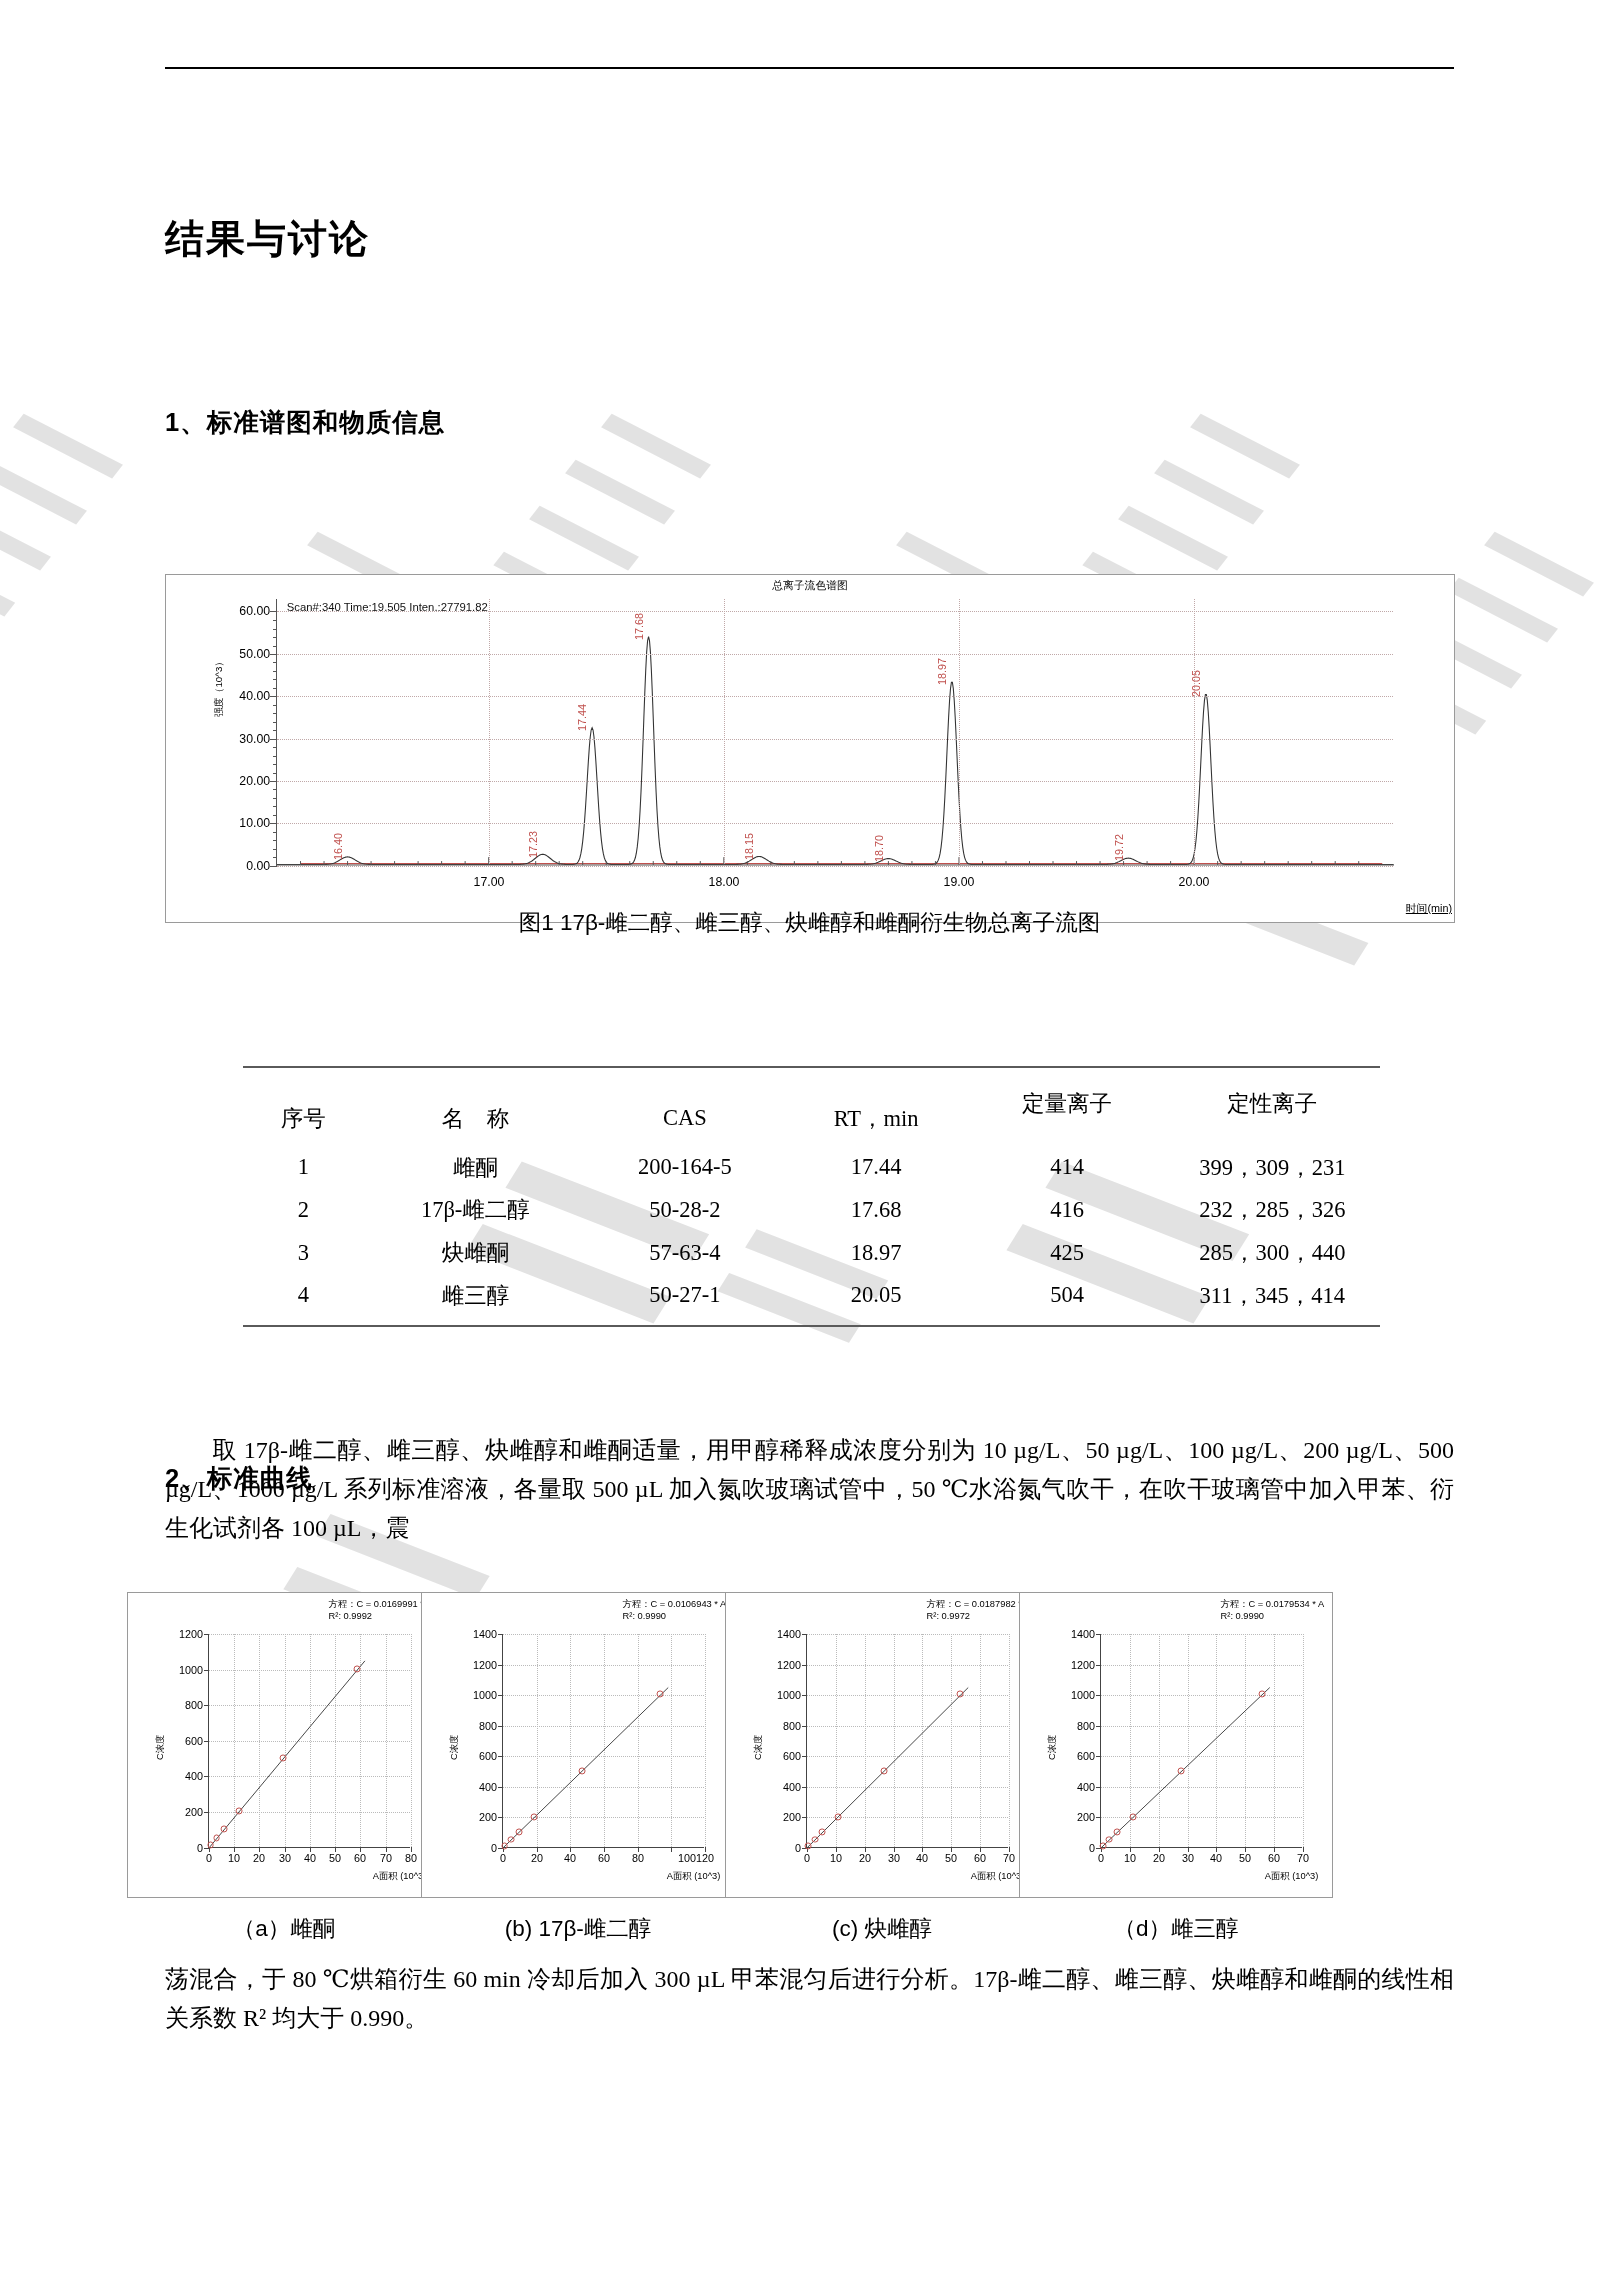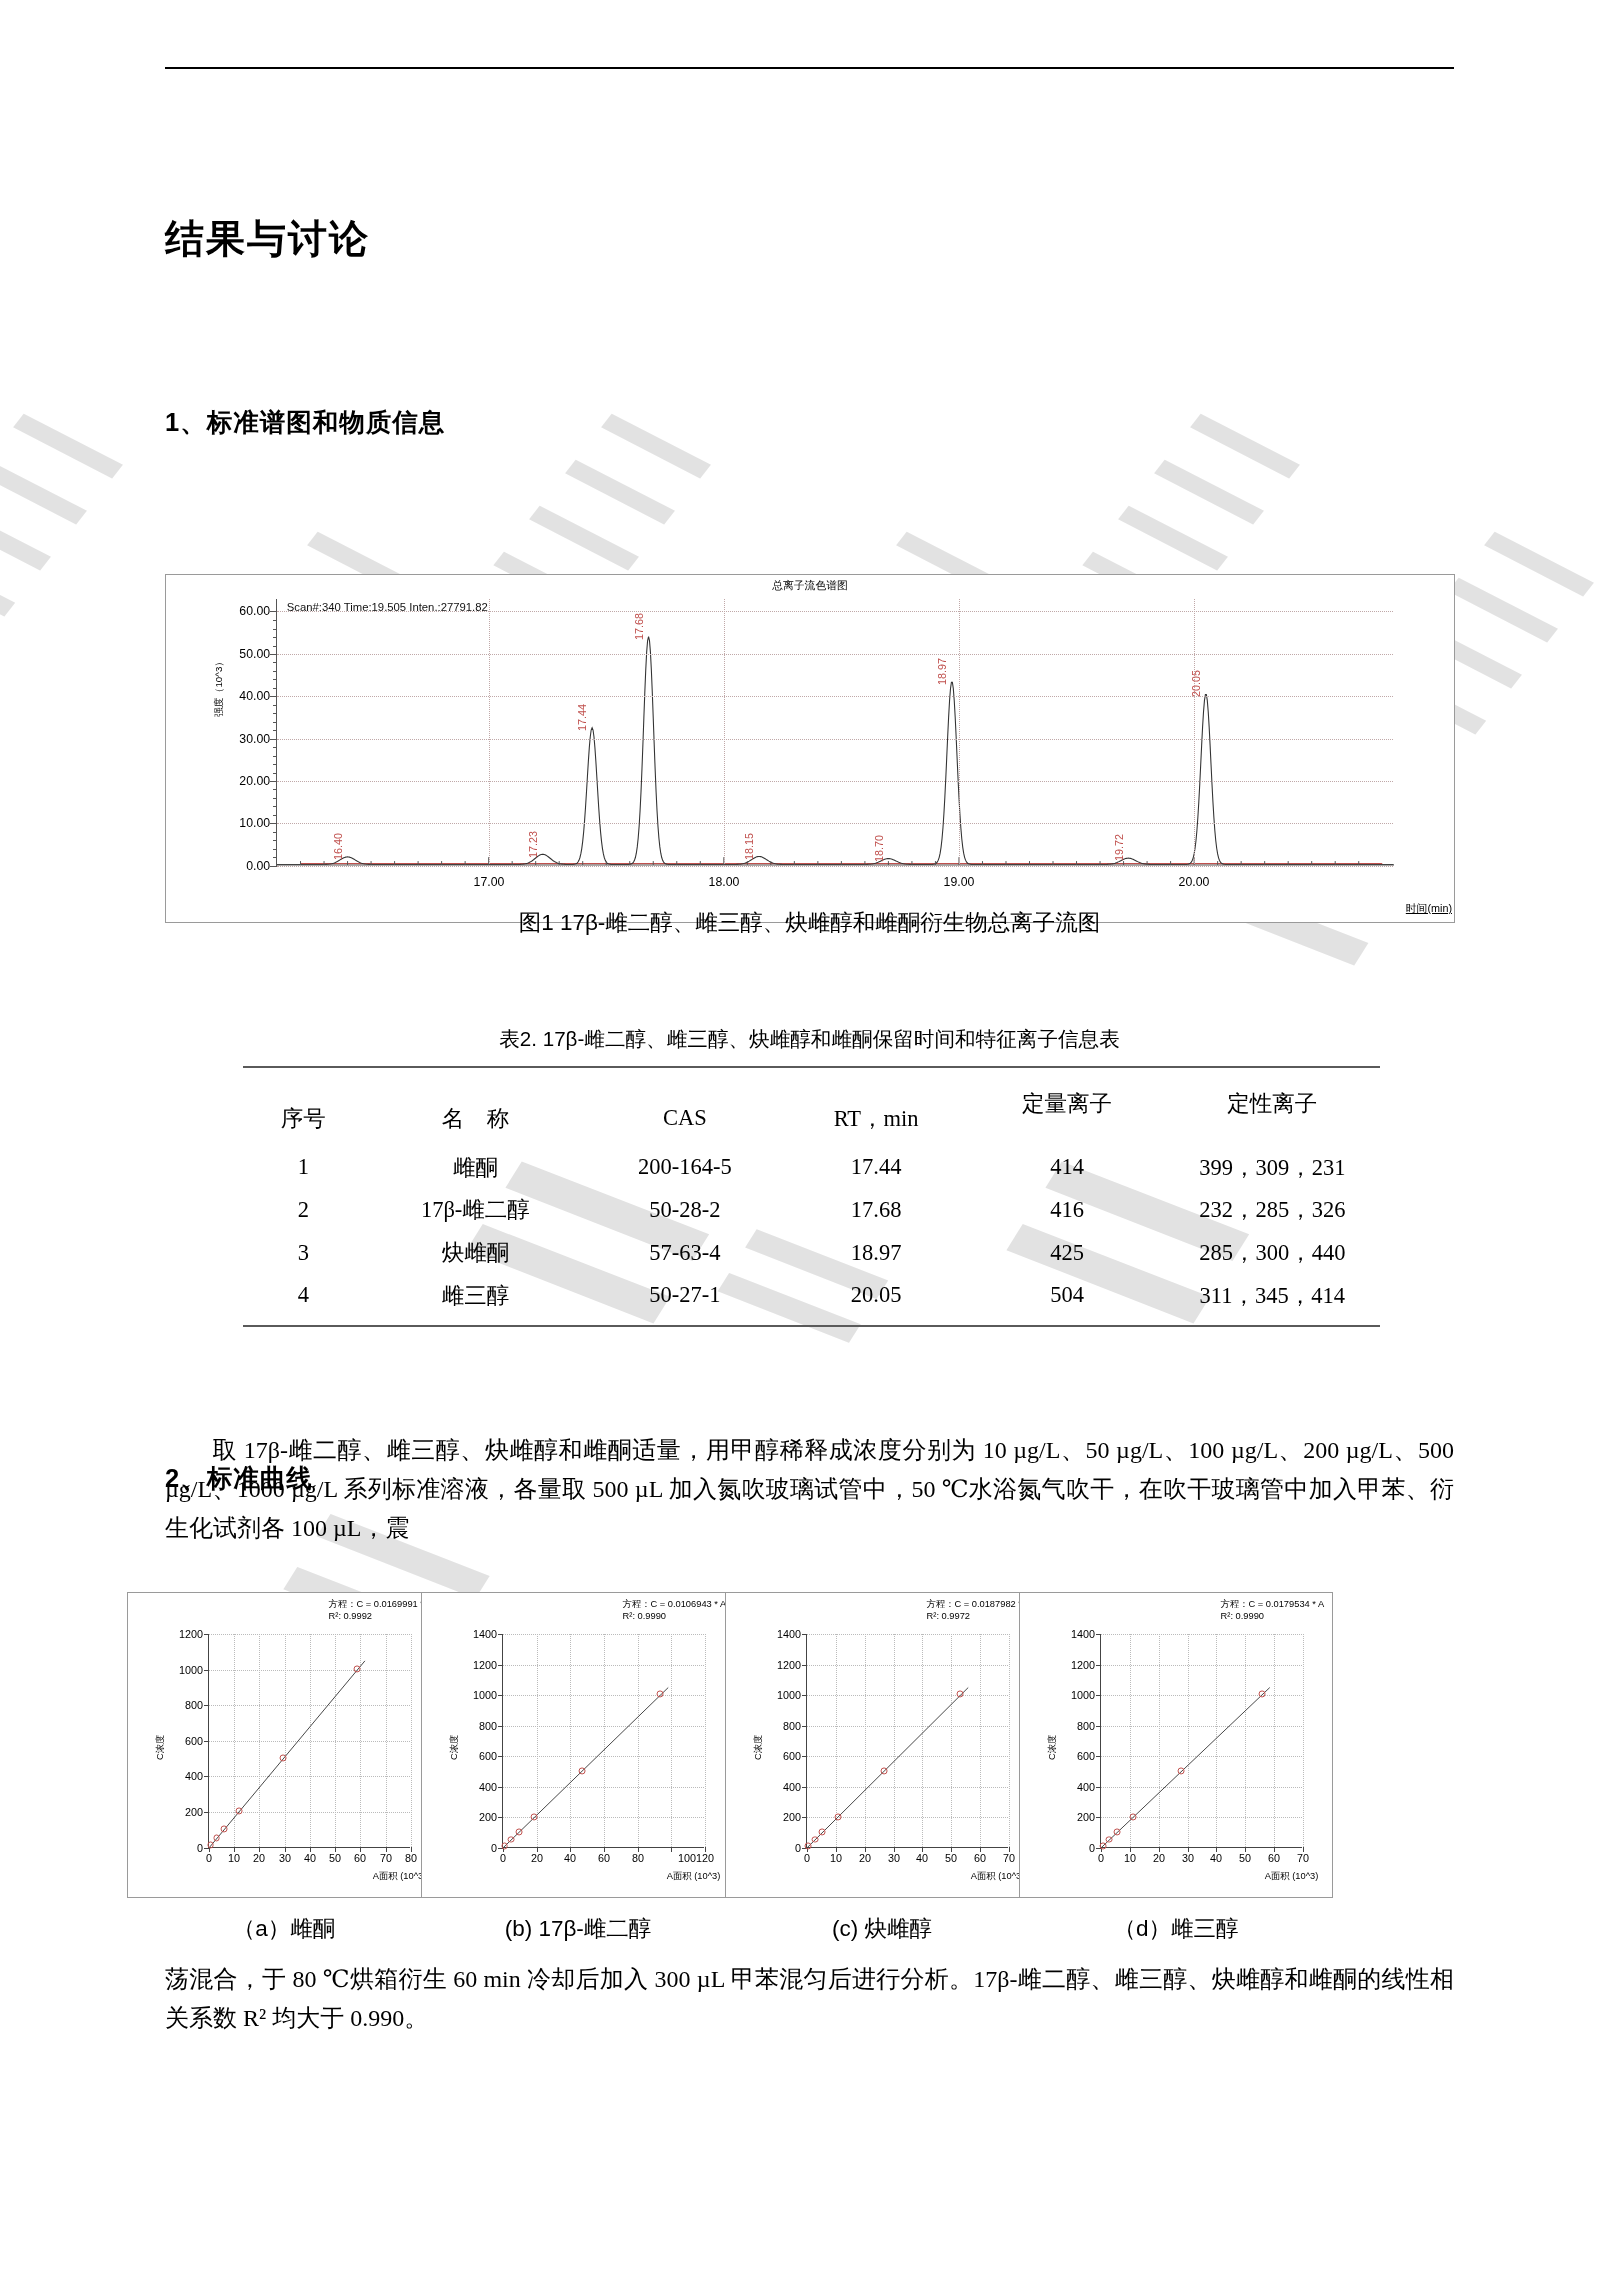--- a/index.html
+++ b/index.html
@@ -324,21 +324,20 @@
         <div class="peaklabel" style="left: 671px; top: 74px;">18.97</div>
         <div class="peaklabel" style="left: 848px; top: 250px;">19.72</div>
         <div class="peaklabel" style="left: 925px; top: 86px;">20.05</div>
       </div>
     <div class="ylabel">强度（10^3）</div>
     <div class="xlabel">时间(min)</div>
   </div>
 
   <div class="caption" style="top:907px">图1 17β-雌二醇、雌三醇、炔雌醇和雌酮衍生物总离子流图</div>
 
-  <div class="tbl-caption" style="top:1025px">表2. 17β-雌二醇、雌三醇、炔雌醇和雌酮保留时间和特征离子信息表</div>
 
   <table class="info">
     <thead>
       <tr class="head">
         <th style="width:118px"><span class="th-l1"></span><span>序号</span></th>
         <th style="width:225px"><span class="th-l1"></span><span>名　称</span></th>
         <th style="width:196px"><span class="th-l1"></span><span>CAS</span></th>
         <th style="width:186px"><span class="th-l1"></span><span>RT，min</span></th>
         <th style="width:196px"><span>定量离子</span></th>
         <th style="width:216px"><span>定性离子</span></th>

